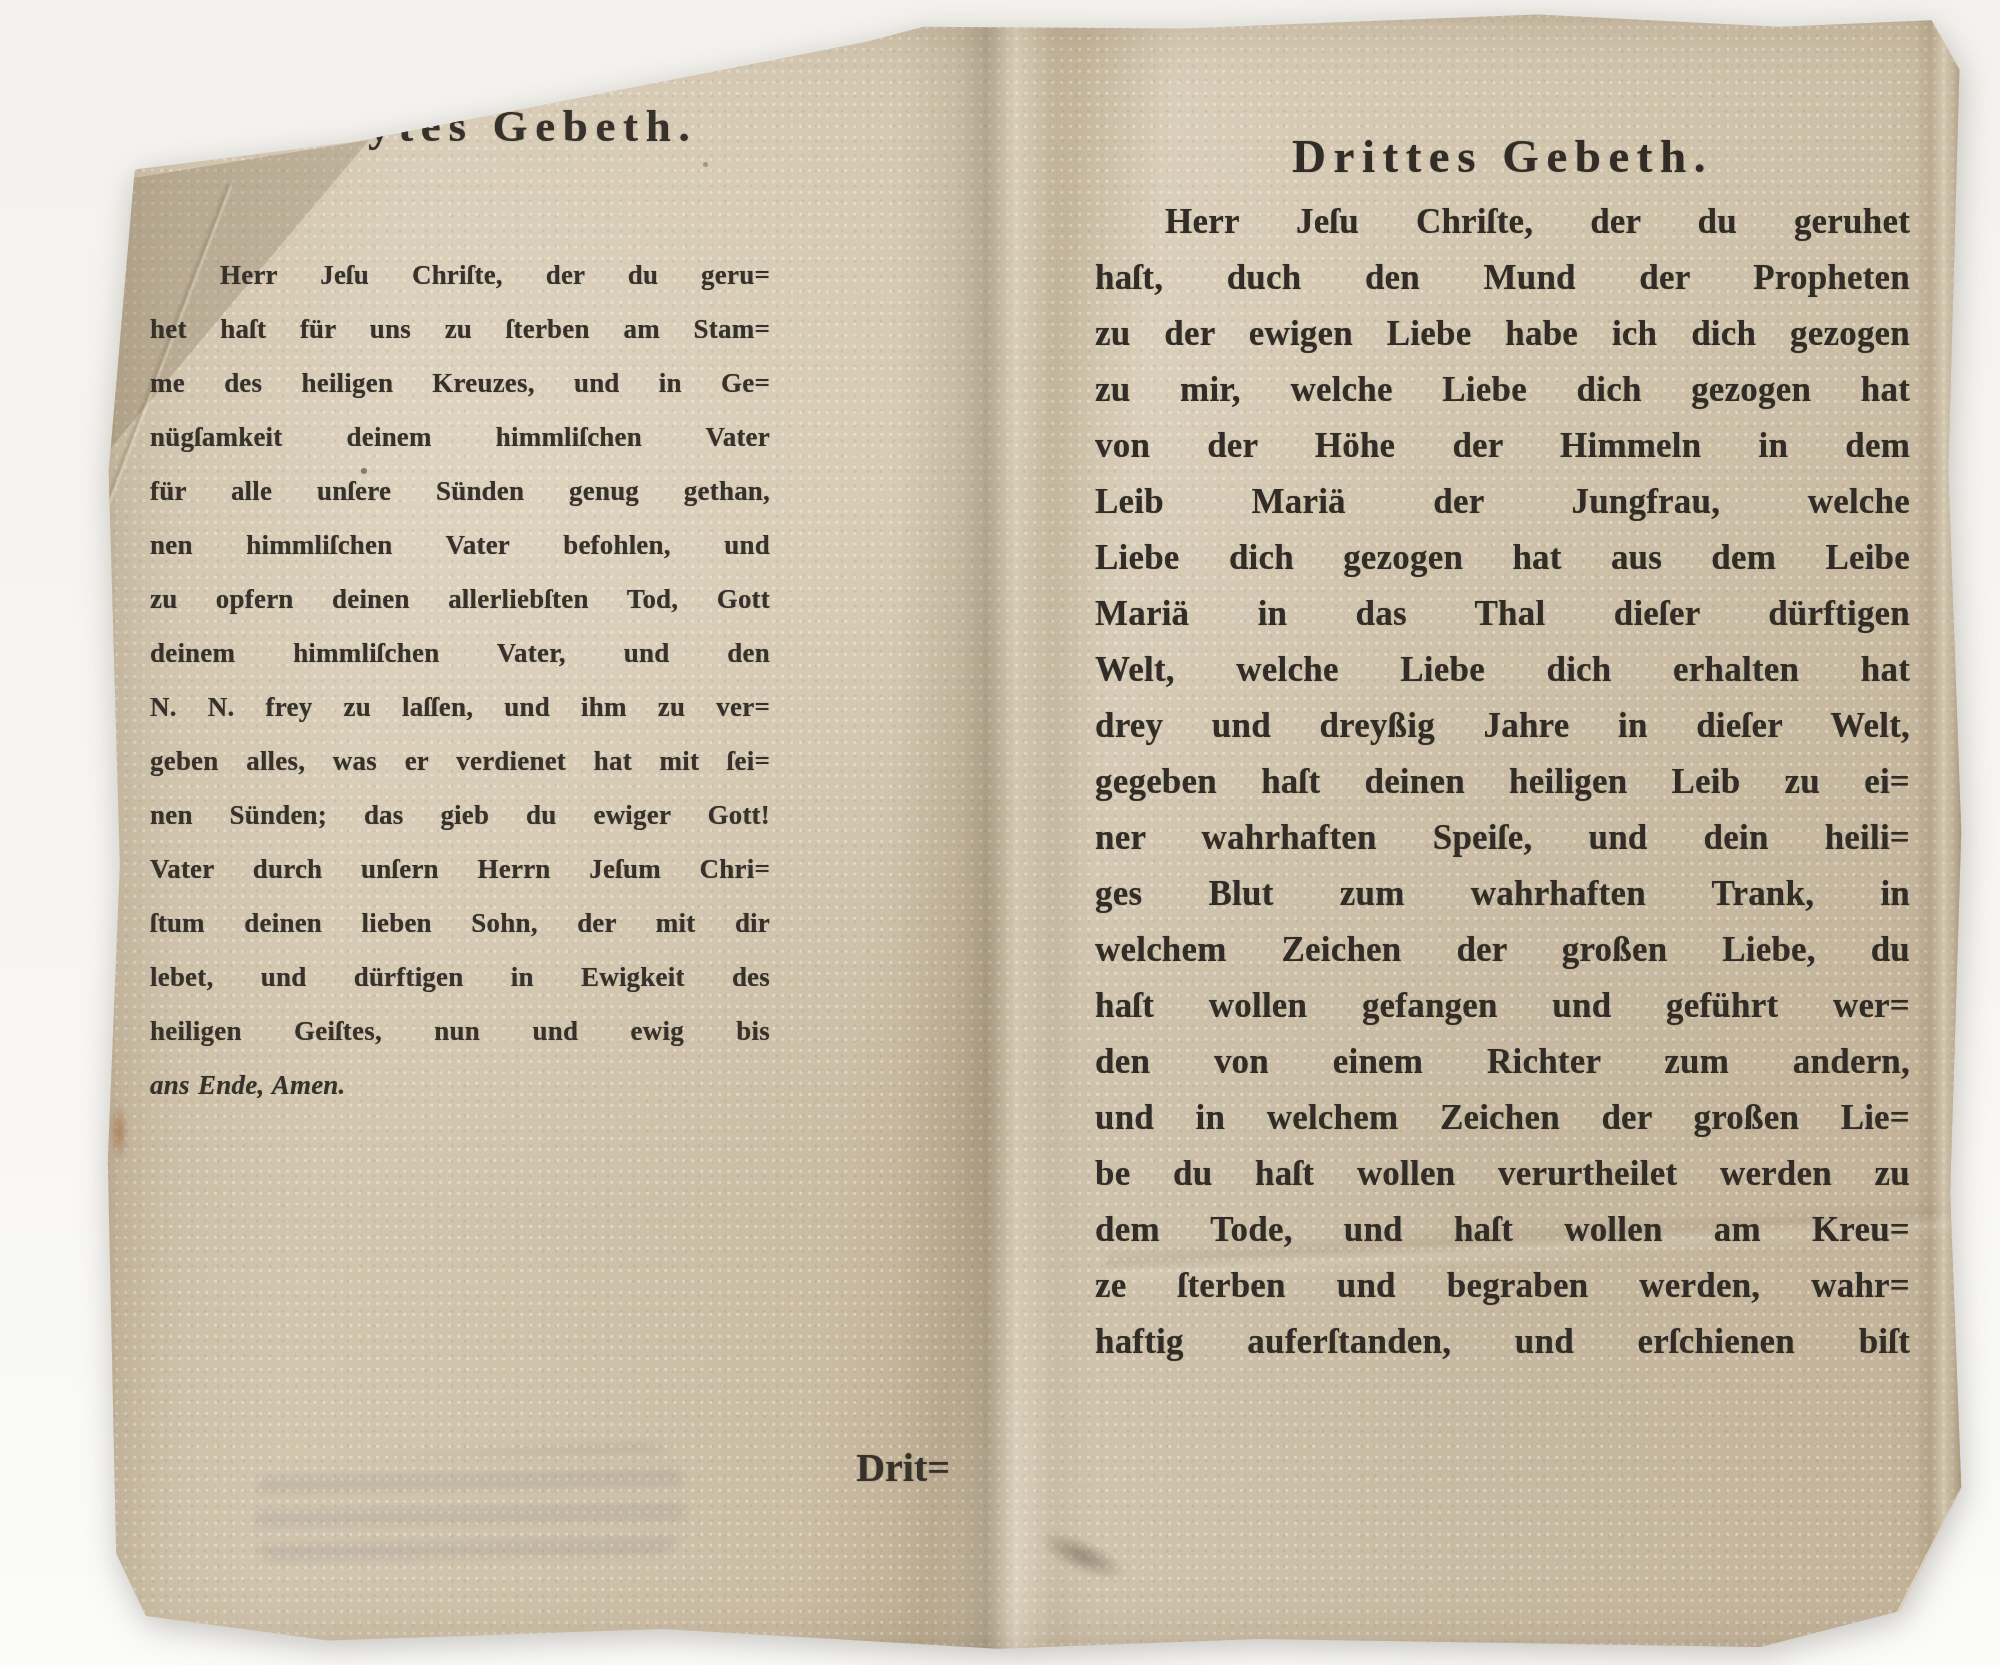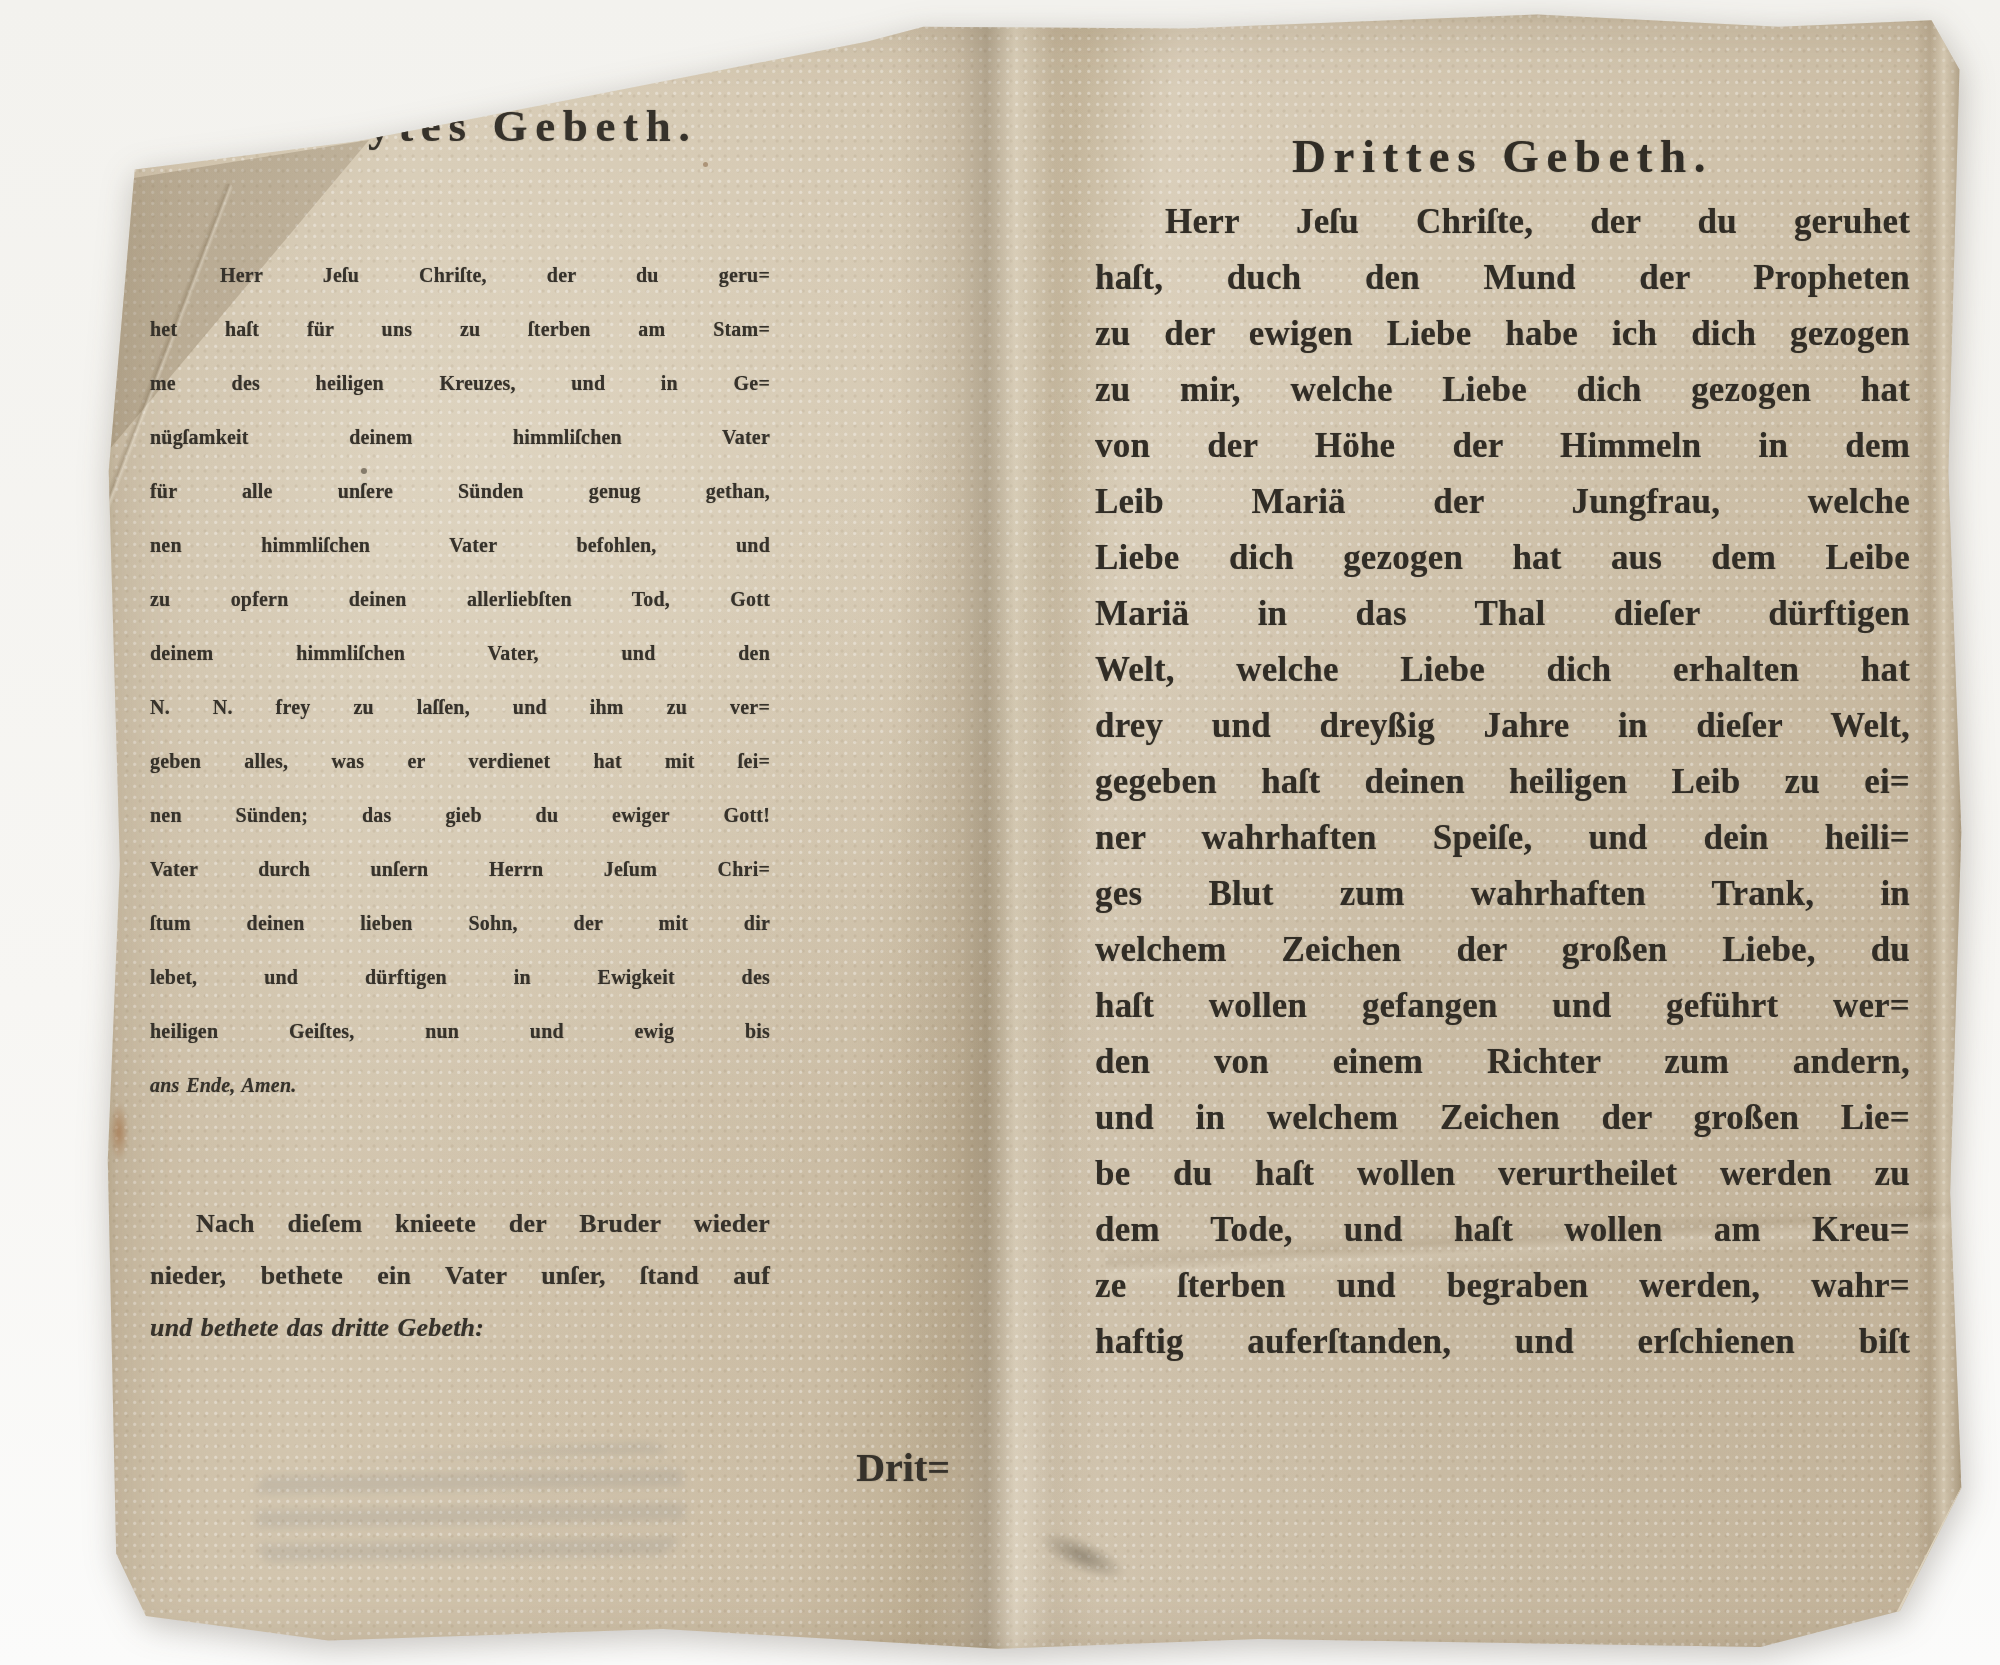--- a/index.html
+++ b/index.html
@@ -77,21 +77,21 @@
   .title-left  { font-size:45px; line-height:56px; letter-spacing:.17em; text-indent:40px; }
   .title-right { font-size:47px; line-height:60px; letter-spacing:.16em; }
 
   .prayer, .rubric { font-weight:700; text-shadow:0 0 1px rgba(52,47,38,.55); }
   .prayer-left  { margin-top:94px; }
   .prayer-right { margin-top:8px; }
   .rubric       { margin-top:86px; }
 
   .line { text-align:justify; text-align-last:justify; letter-spacing:.2px; word-spacing:1.5px; }
   .ends .line:last-child { text-align-last:left;font-style:italic; }
-  .prayer-left  .line { font-size:20px; line-height:54px; }
+  .prayer-left  .line { font-size:27px; line-height:54px; }
   .prayer-right .line { font-size:35px;   line-height:56px; }
   .rubric       .line { font-size:26px;   line-height:52px; }
   .prayer .line:first-child { text-indent:70px; }
   .rubric .line:first-child { text-indent:46px; }
 
   .catchword { position:absolute; font-weight:700; text-align:right;
     text-shadow:0 0 1.2px rgba(50,45,36,.65); }
   .catchword-left  { left:8px; top:1346px; width:792px; font-size:40px; }
   .catchword-right { left:0; top:1306px; width:815px; font-size:36px; padding-right:45px; box-sizing:border-box; }
 </style>
@@ -127,25 +127,20 @@
             <div class="line">deinem himmliſchen Vater, und den</div>
             <div class="line">N. N. frey zu laſſen, und ihm zu ver=</div>
             <div class="line">geben alles, was er verdienet hat mit ſei=</div>
             <div class="line">nen Sünden; das gieb du ewiger Gott!</div>
             <div class="line">Vater durch unſern Herrn Jeſum Chri=</div>
             <div class="line">ſtum deinen lieben Sohn, der mit dir</div>
             <div class="line">lebet, und dürftigen in Ewigkeit des</div>
             <div class="line">heiligen Geiſtes, nun und ewig bis</div>
             <div class="line">ans Ende, Amen.</div>
           </div>
-        <div class="rubric ends">
-            <div class="line">Nach dieſem knieete der Bruder wieder</div>
-            <div class="line">nieder, bethete ein Vater unſer, ſtand auf</div>
-            <div class="line">und bethete das dritte Gebeth:</div>
-          </div>
         <div class="catchword catchword-left">Drit=</div>
       </div>
 
       <div class="page page-right">
         <h1 class="title title-right">Drittes Gebeth.</h1>
         <div class="prayer prayer-right">
             <div class="line">Herr Jeſu Chriſte, der du geruhet</div>
             <div class="line">haſt, duch den Mund der Propheten</div>
             <div class="line">zu der ewigen Liebe habe ich dich gezogen</div>
             <div class="line">zu mir, welche Liebe dich gezogen hat</div>

